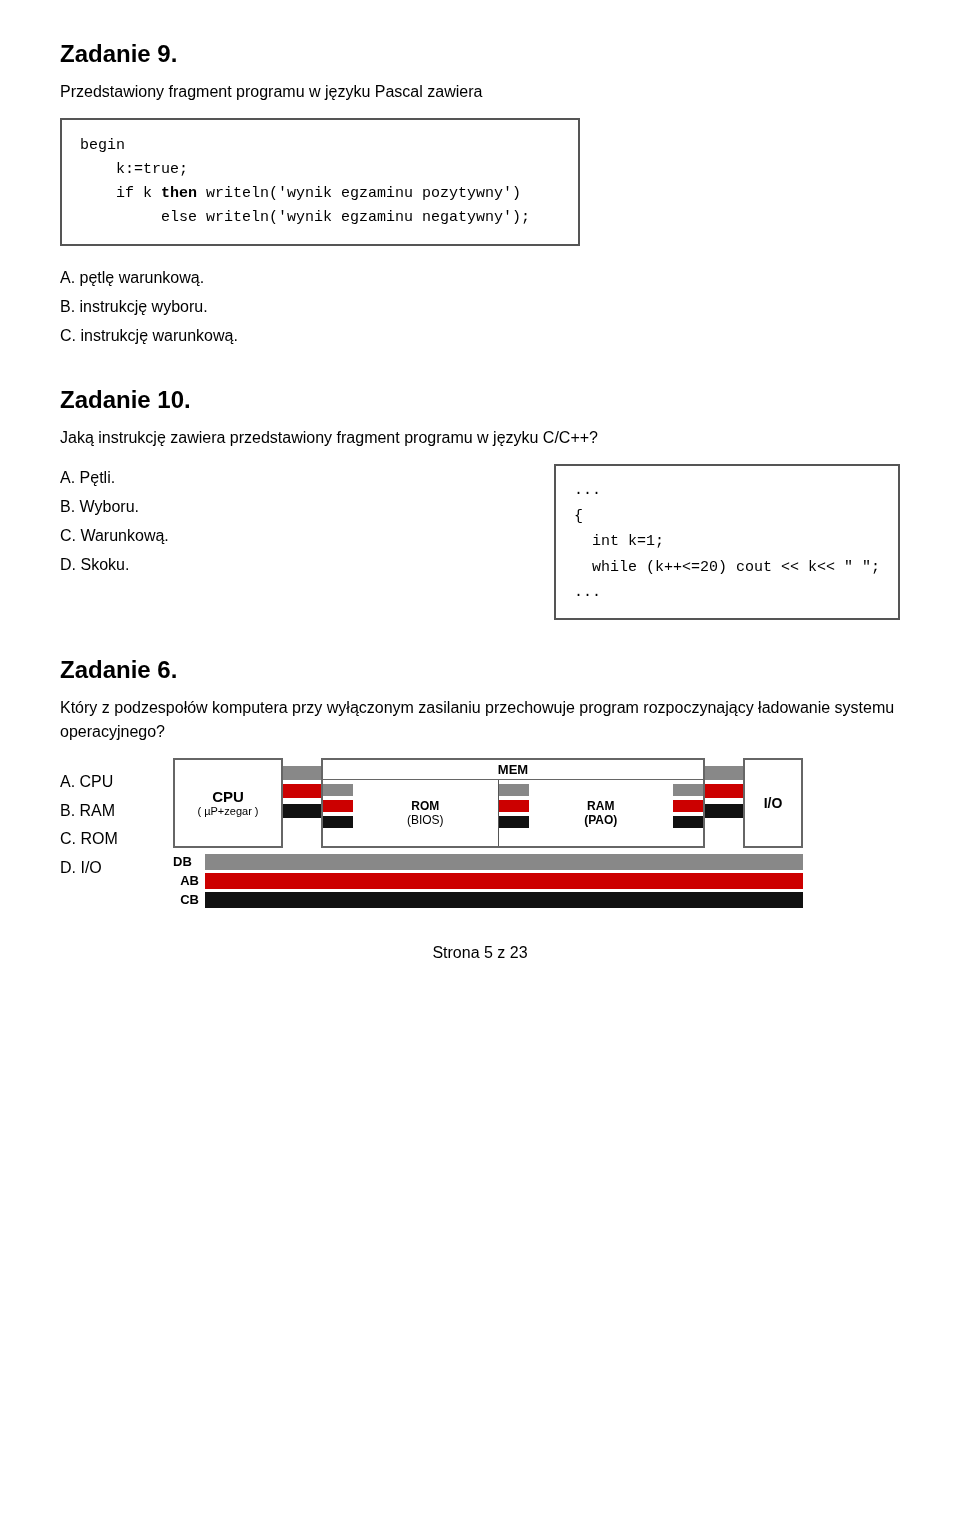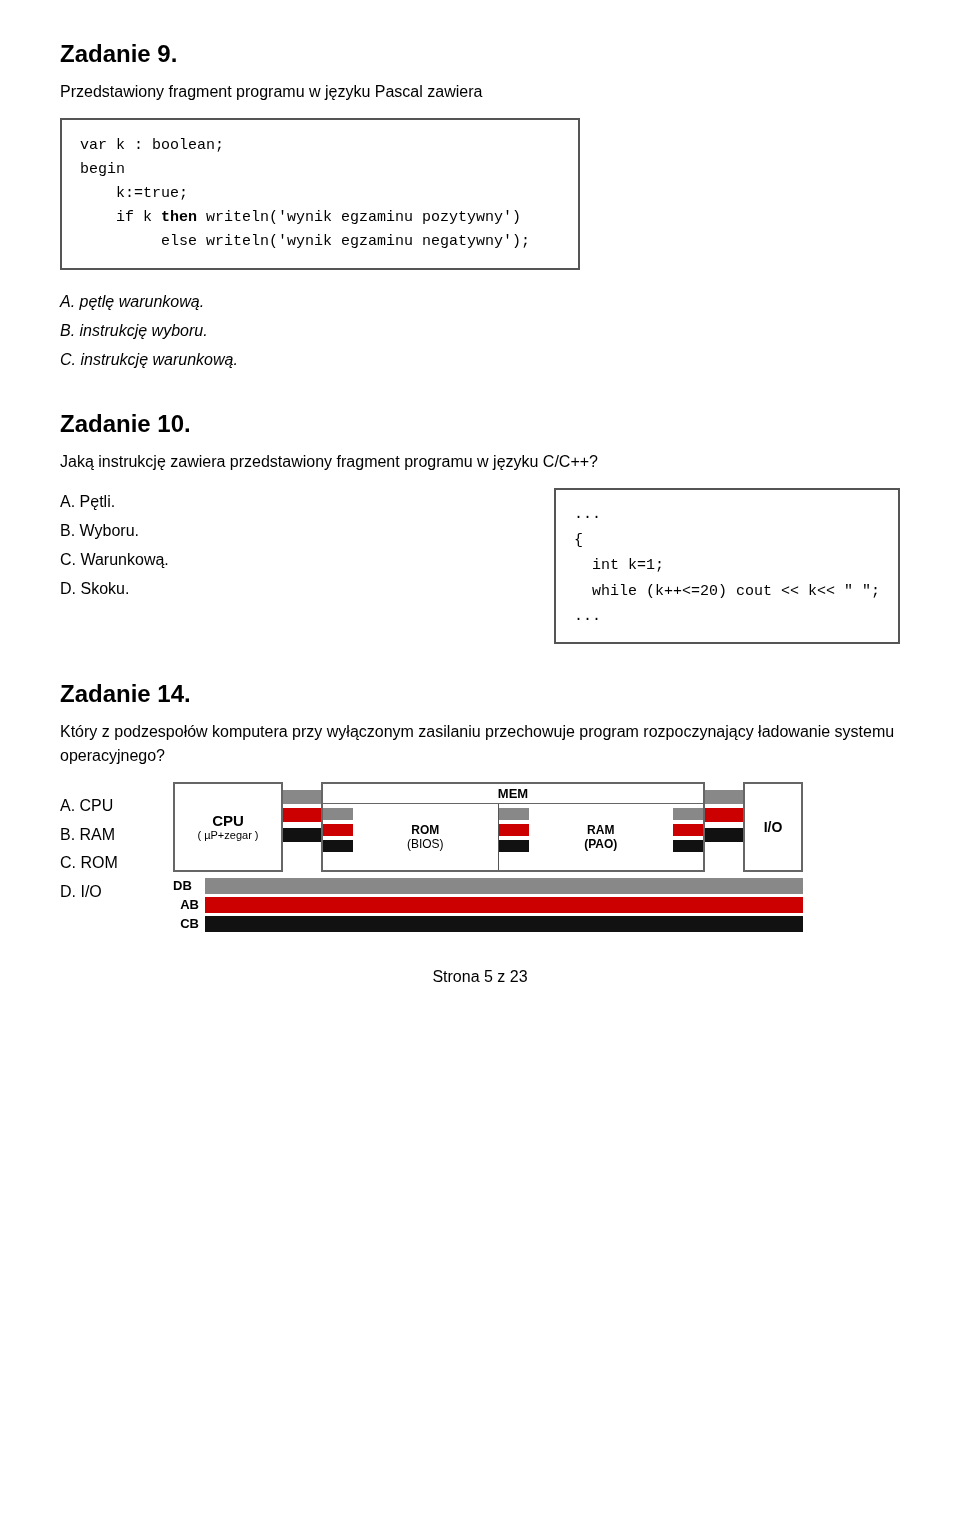--- a/index.html
+++ b/index.html
@@ -28,21 +28,20 @@
       font-family: 'Courier New', monospace;
       font-size: 15px;
       padding: 14px 18px;
       margin-bottom: 18px;
       line-height: 1.6;
       display: inline-block;
       min-width: 520px;
     }
     .answers {
       margin-bottom: 30px;
-      font-style: italic;
     }
     .answer-item {
       font-size: 16px;
       line-height: 1.8;
     }
     .section-gap {
       margin-bottom: 36px;
     }
 
     
@@ -89,21 +88,20 @@
     }
   </style>
 </head>
 <body>
 
 <div class="section-gap">
   <div class="task-title">Zadanie 9.</div>
   <div class="task-desc">Przedstawiony fragment programu w języku Pascal zawiera</div>
 
   <div class="code-block">
-    <div>var k : boolean;</div>
     <div>begin</div>
     <div>&nbsp;&nbsp;&nbsp;&nbsp;k:=true;</div>
     <div>&nbsp;&nbsp;&nbsp;&nbsp;if k <span style="font-weight:bold">then</span> writeln('wynik egzaminu pozytywny')</div>
     <div>&nbsp;&nbsp;&nbsp;&nbsp;&nbsp;&nbsp;&nbsp;&nbsp; else writeln('wynik egzaminu negatywny');</div>
   </div>
 
   <div class="answers">
     <div class="answer-item">
       <span>A. </span><span>pętlę warunkową.</span>
     </div>
@@ -140,21 +138,21 @@
       <div>...</div>
       <div>{</div>
       <div>&nbsp;&nbsp;int k=1;</div>
       <div>&nbsp;&nbsp;while (k++&lt;=20) cout &lt;&lt; k&lt;&lt; " ";</div>
       <div>...</div>
     </div>
   </div>
 </div>
 
 <div class="section-gap">
-  <div class="task-title">Zadanie 14.</div>
+  <div class="task-title">Zadanie 6.</div>
   <div class="task-desc">Który z podzespołów komputera przy wyłączonym zasilaniu przechowuje program rozpoczynający ładowanie systemu operacyjnego?</div>
 
   <div class="diagram-area">
     <div class="task11-answers">
       <div class="answer-item">
         <span>A. </span><span>CPU</span>
       </div>
       <div class="answer-item">
         <span>B. </span><span>RAM</span>
       </div>

